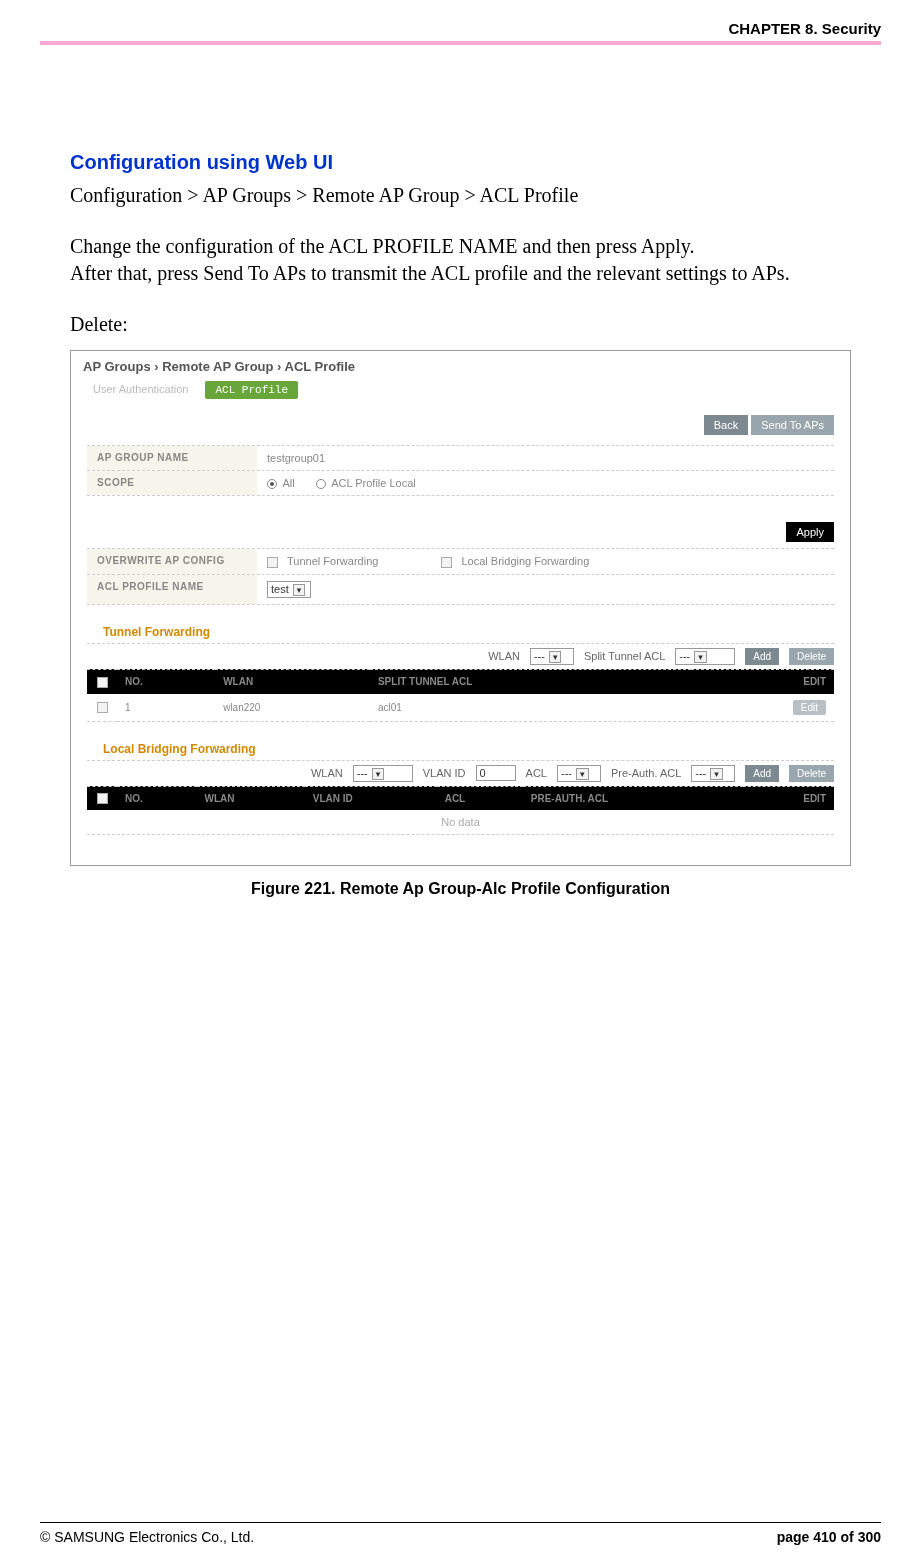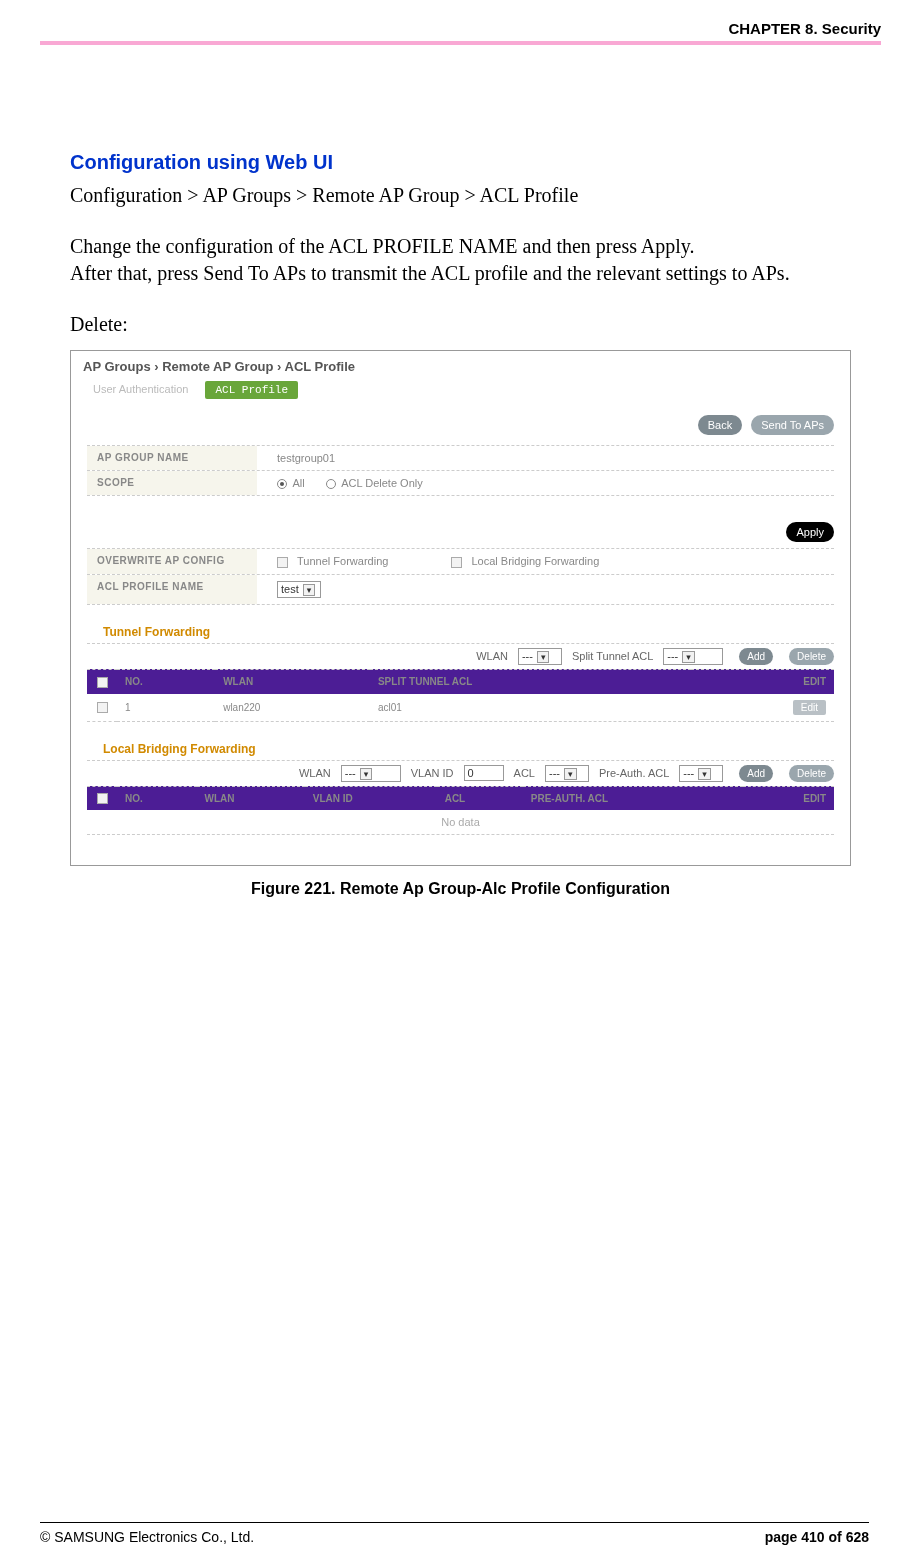--- a/index.html
+++ b/index.html
@@ -56,31 +56,29 @@
   }
   .ss-tab.inactive { color: #bbb; }
   .ss-tab.active { background: #69a63a; color: #fff; font-family: Liberation Mono, monospace; }
   .ss-toprow { text-align: right; padding: 4px 16px 10px; }
   .ss-btn {
     display: inline-block;
     background: #9aa6ad;
     color: #fff;
     font-size: 11px;
     padding: 4px 10px;
-    border-radius: 10px;
-    margin-left: 6px;
+    border-radius: 0;
     text-align: center;
   }
   .ss-btn.dark { background: #7d8990; }
   .ss-btn.apply { background: #000000; }
   .ss-btn.small { padding: 3px 8px; font-size: 10px; }
   .ss-form-row {
     display: flex;
     border-top: 1px dashed #ccc;
-    gap: 10px;
   }
   .ss-form-row:last-of-type { border-bottom: 1px dashed #ccc; }
   .ss-label-cell {
     width: 170px;
     background: #f6f5ec;
     color: #888;
     font-size: 10px;
     font-weight: bold;
     padding: 6px 10px;
     letter-spacing: 0.5px;
@@ -118,21 +116,21 @@
     border-bottom: 1px dashed #ccc;
     margin-bottom: 4px;
   }
   .ss-controls-row {
     display: flex; align-items: center; justify-content: flex-end;
     gap: 10px; padding: 4px 16px;
     font-size: 11px; color: #666;
   }
   .ss-table { width: 100%; border-collapse: collapse; font-size: 10px; }
   .ss-table th {
-    background: #4c1d95; color: #888;
+    background: #000000; color: #888;
     font-weight: bold; padding: 6px 8px; text-align: left;
     border-top: 1px dashed #ccc;
   }
   .ss-table td {
     padding: 6px 8px; color: #888;
     border-bottom: 1px dashed #ccc;
   }
   .ss-table th:first-child, .ss-table td:first-child { width: 30px; text-align: center; }
   .ss-nodata { text-align: center; color: #aaa; padding: 6px; border-bottom: 1px dashed #ccc; font-size: 11px; }
   .ss-edit-btn {
@@ -142,21 +140,21 @@
   .figure-caption {
     font-family: Arial, sans-serif;
     font-weight: bold;
     font-size: 16px;
     text-align: center;
     margin-top: 14px;
   }
   .footer {
     position: absolute;
     bottom: 20px;
-    left: 40px; right: 52px;
+    left: 40px; right: 40px;
     border-top: 1px solid #000;
     padding-top: 6px;
     font-family: Arial, sans-serif;
     font-size: 14px;
     display: flex;
     justify-content: space-between;
   }
   .footer .page { font-weight: bold; }
   .gap { height: 10px; }
   .lbl-inline { margin-right: 18px; }
@@ -196,21 +194,21 @@
       <div class="ss-form-row">
         <div class="ss-label-cell">AP GROUP NAME</div>
         <div class="ss-val-cell">testgroup01</div>
       </div>
       <div class="ss-form-row">
         <div class="ss-label-cell">SCOPE</div>
         <div class="ss-val-cell">
           <span class="ss-radio checked"></span>
           <span class="lbl-inline">All</span>
           <span class="ss-radio"></span>
-          <span>ACL Delete Only</span>
+          <span>ACL Profile Local</span>
         </div>
       </div>
     </div>
 
     <div class="ss-apply-row">
       <span class="ss-btn apply">Apply</span>
     </div>
 
     <div style="padding:0 16px;">
       <div class="ss-form-row">
@@ -312,14 +310,14 @@
       <div class="ss-nodata">No data</div>
     </div>
   </div>
 
   <div class="figure-caption">Figure 221. Remote Ap Group-Alc Profile Configuration</div>
 
 </div>
 
 <div class="footer">
   <span>© SAMSUNG Electronics Co., Ltd.</span>
-  <span class="page">page 410 of 628</span>
+  <span class="page">page 410 of 300</span>
 </div>
 
 </body></html>

